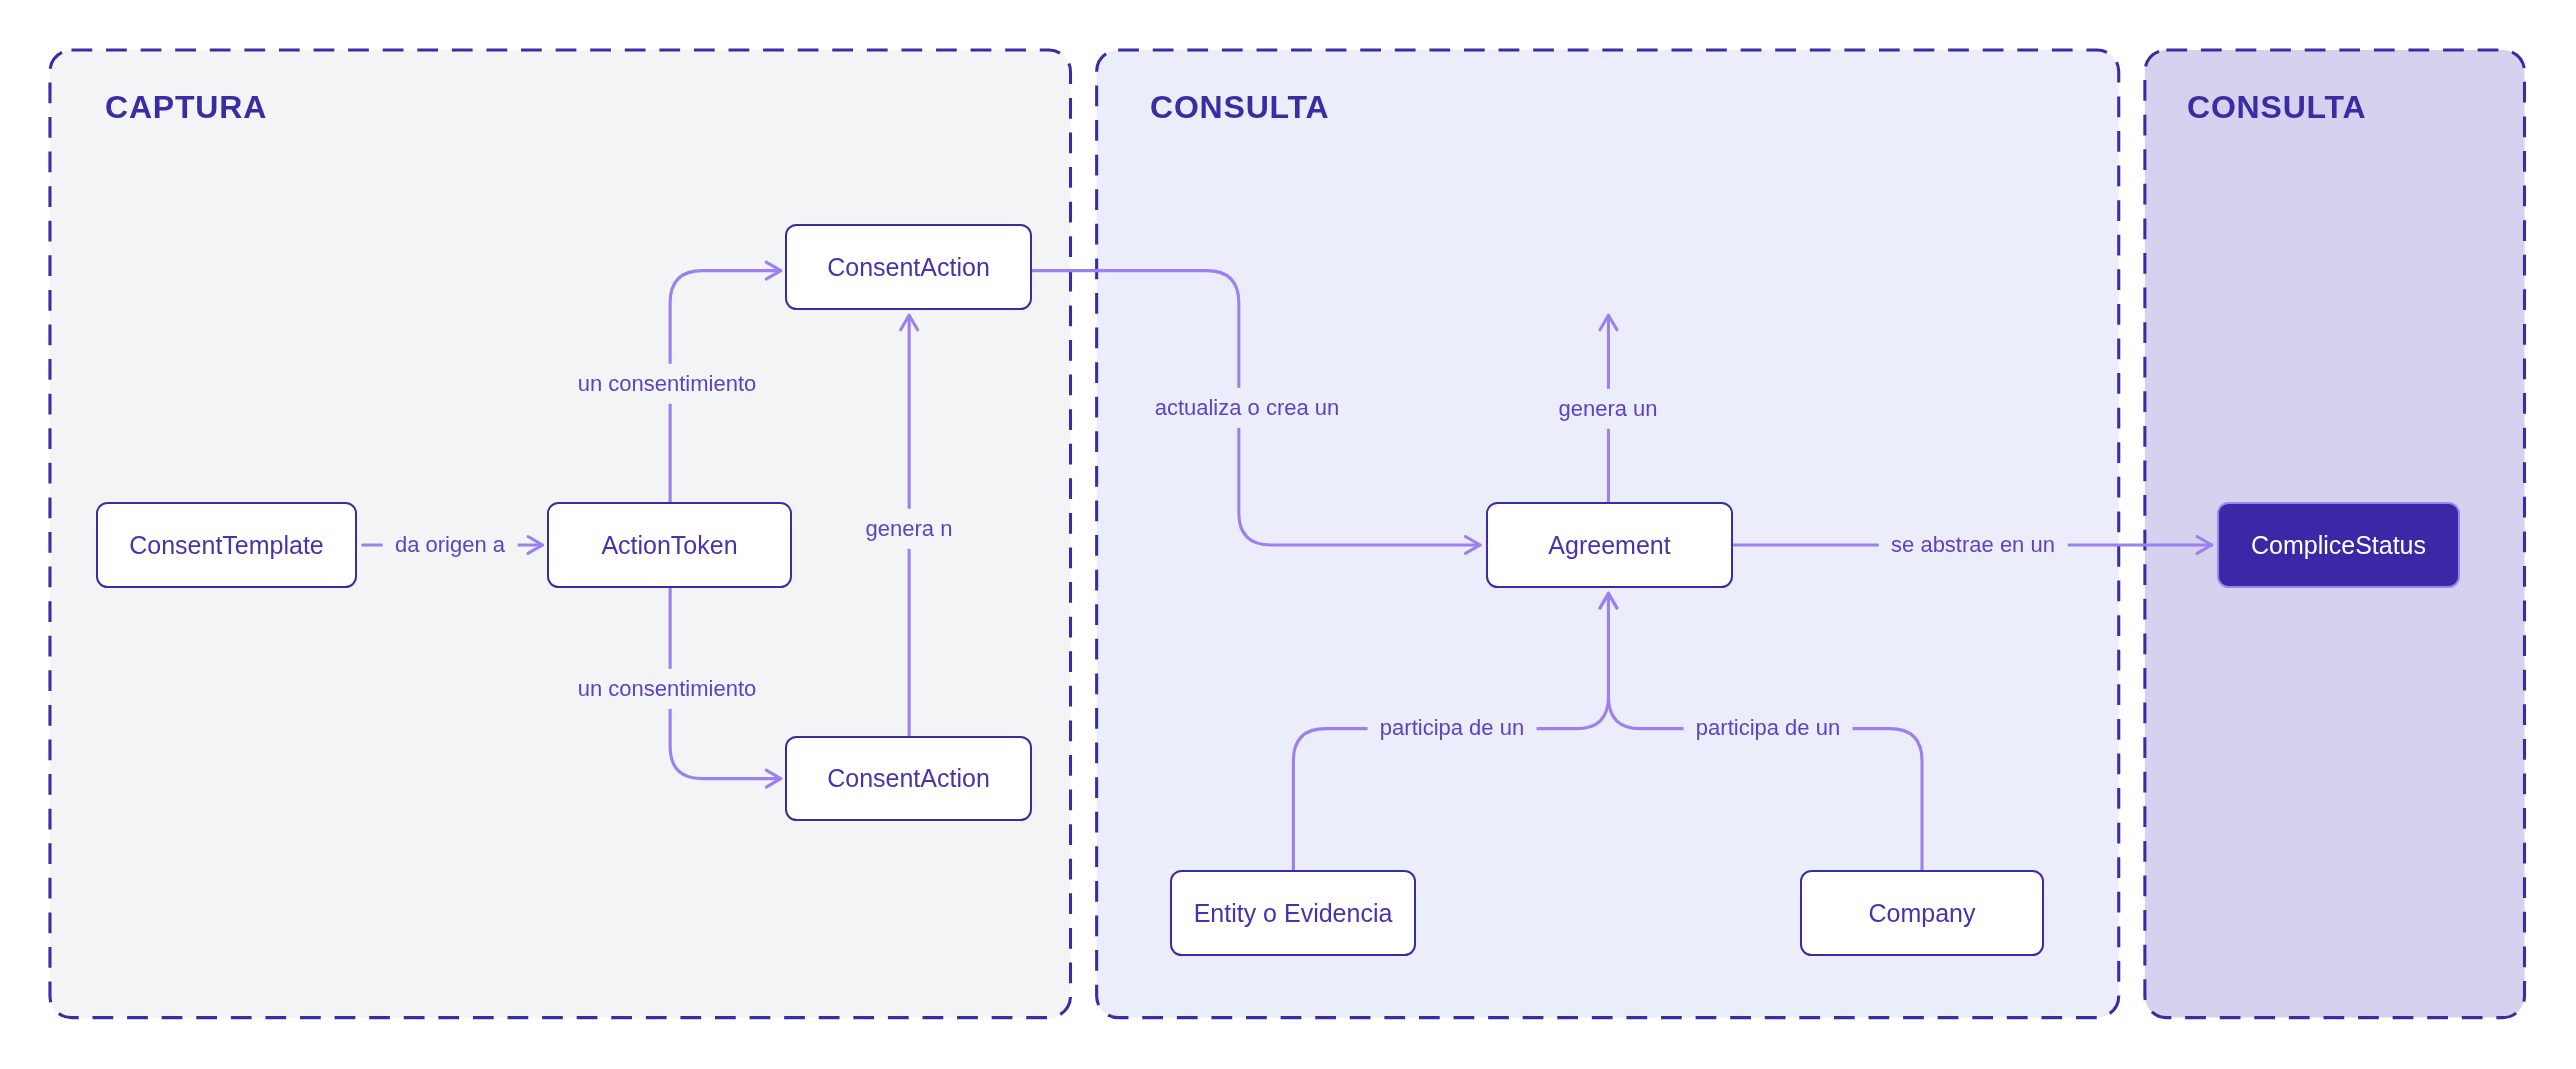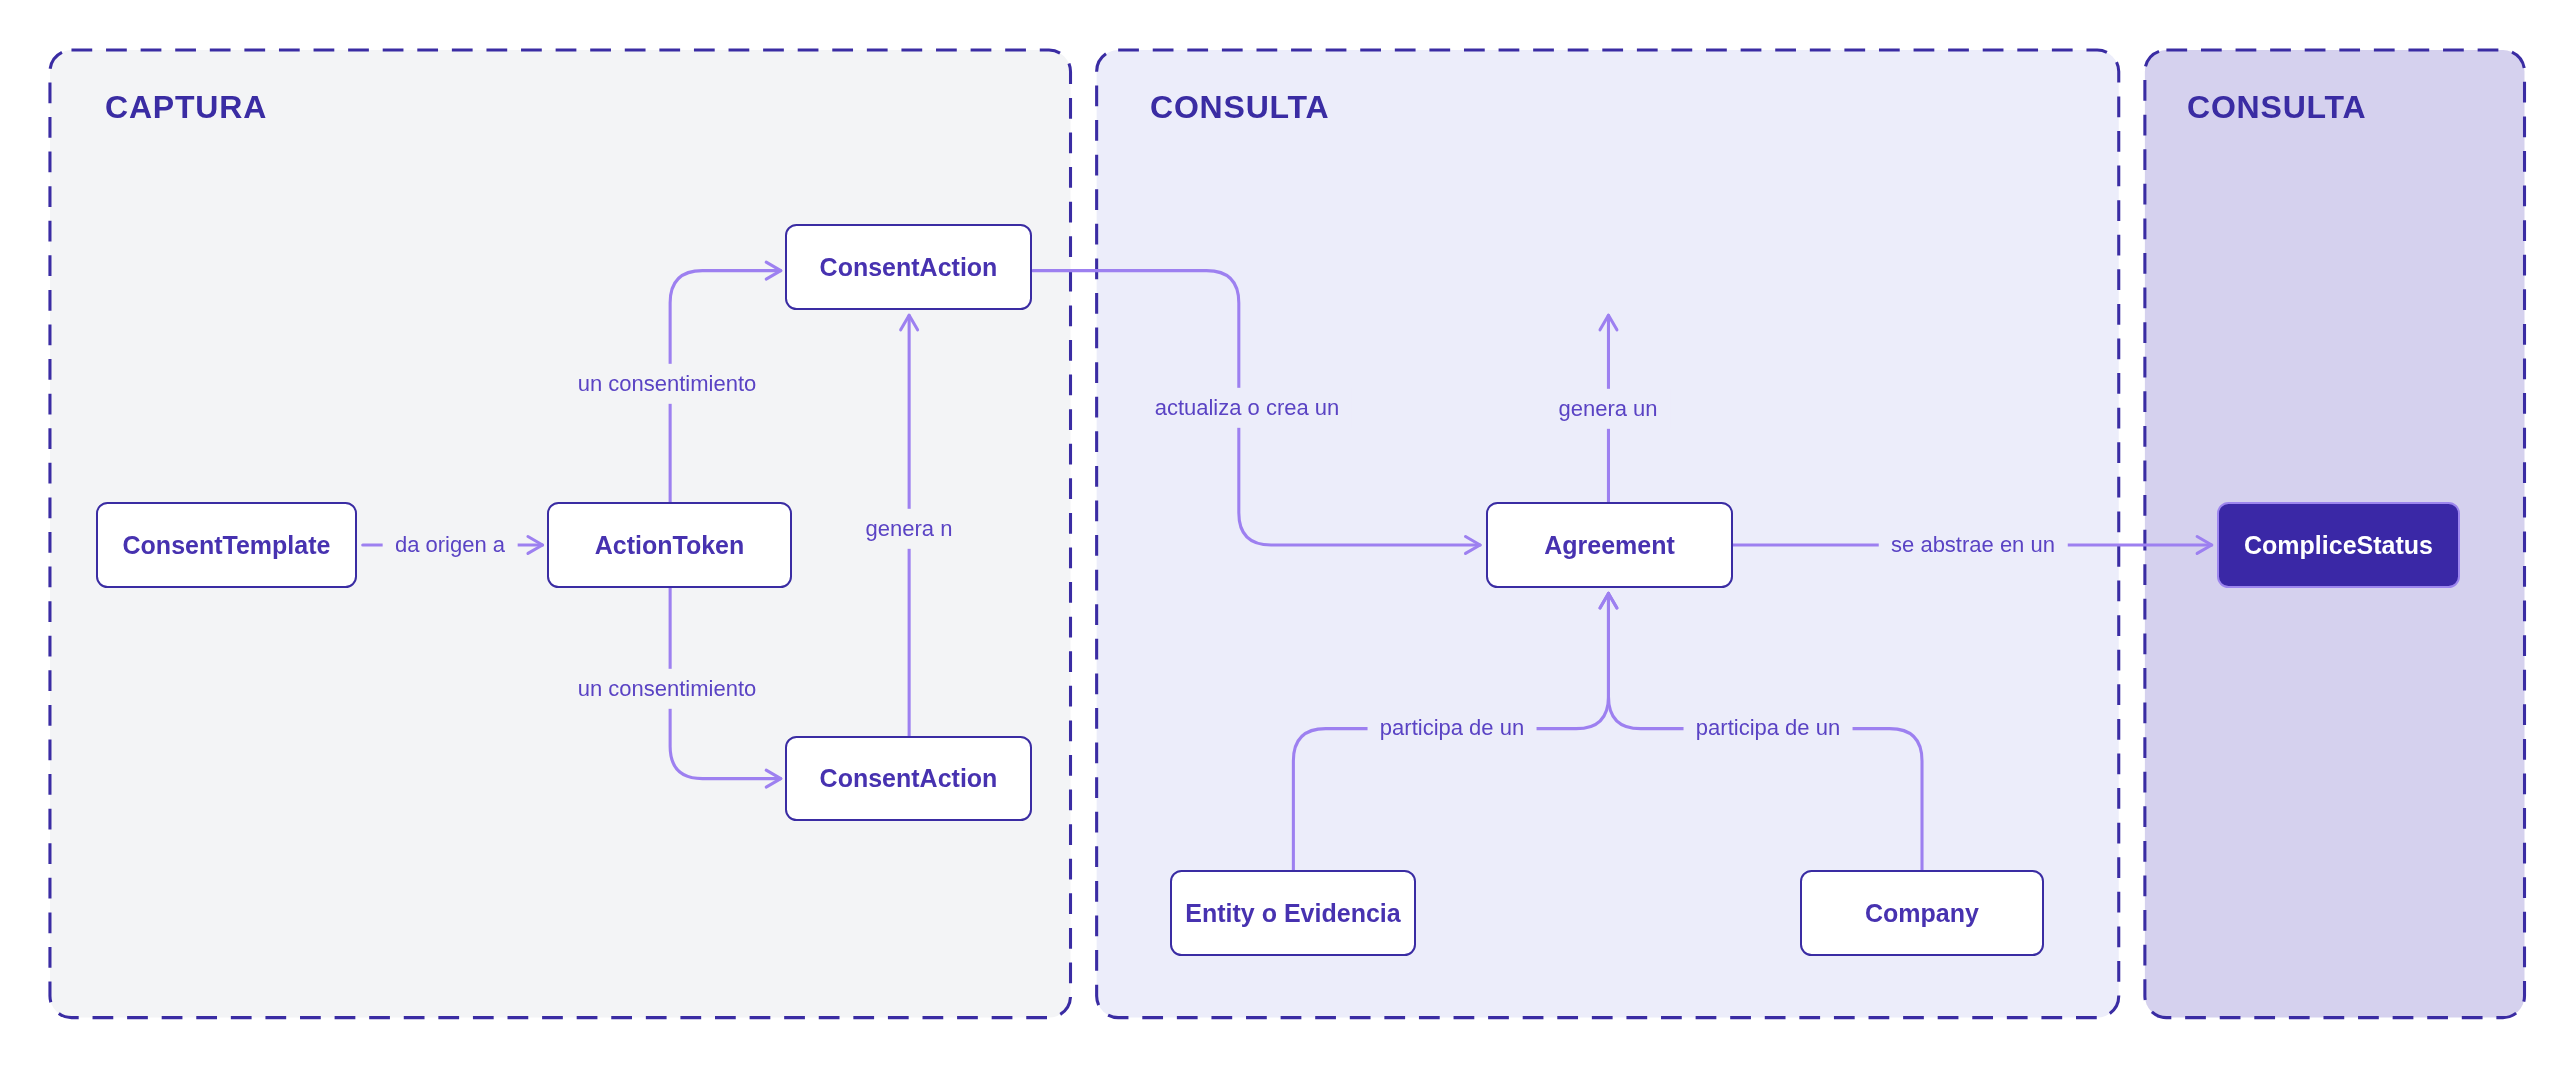--- a/index.html
+++ b/index.html
@@ -13,21 +13,21 @@
   .layer{position:absolute;inset:0;width:2576px;height:1070px;}
   .panel{stroke:var(--indigo);stroke-width:4;stroke-dasharray:27 18;}
   .panel.captura{fill:var(--captura-bg);}
   .panel.acuerdo{fill:var(--acuerdo-bg);}
   .panel.consulta{fill:var(--consulta-bg);}
   .edge{fill:none;stroke:var(--line);stroke-width:4;stroke-linecap:round;}
   .arrowhead{fill:none;stroke:var(--line);stroke-width:4;stroke-linecap:round;stroke-linejoin:round;}
   .title{position:absolute;font-size:32px;font-weight:bold;letter-spacing:0.8px;color:var(--indigo);line-height:1;white-space:nowrap;}
   .node{position:absolute;display:flex;align-items:center;justify-content:center;
         background:#ffffff;border:2.3px solid var(--indigo);border-radius:11.5px;
-        font-size:25px;font-weight:bold;color:var(--node-text);white-space:nowrap;box-sizing:border-box;}
+        font-size:25px;font-weight:normal;color:var(--node-text);white-space:nowrap;box-sizing:border-box;}
   .node.status{background:var(--status-fill);border:2.3px solid var(--status-border);color:var(--status-text);}
   .elabel{position:absolute;transform:translate(-50%,-50%);font-size:22px;color:var(--label-text);
           white-space:nowrap;padding:9.2px 12.3px;line-height:1;}
   .bg-captura{background:var(--captura-bg);}
   .bg-acuerdo{background:var(--acuerdo-bg);}
 </style>
 </head>
 <body>
 
 <div class="stage">

